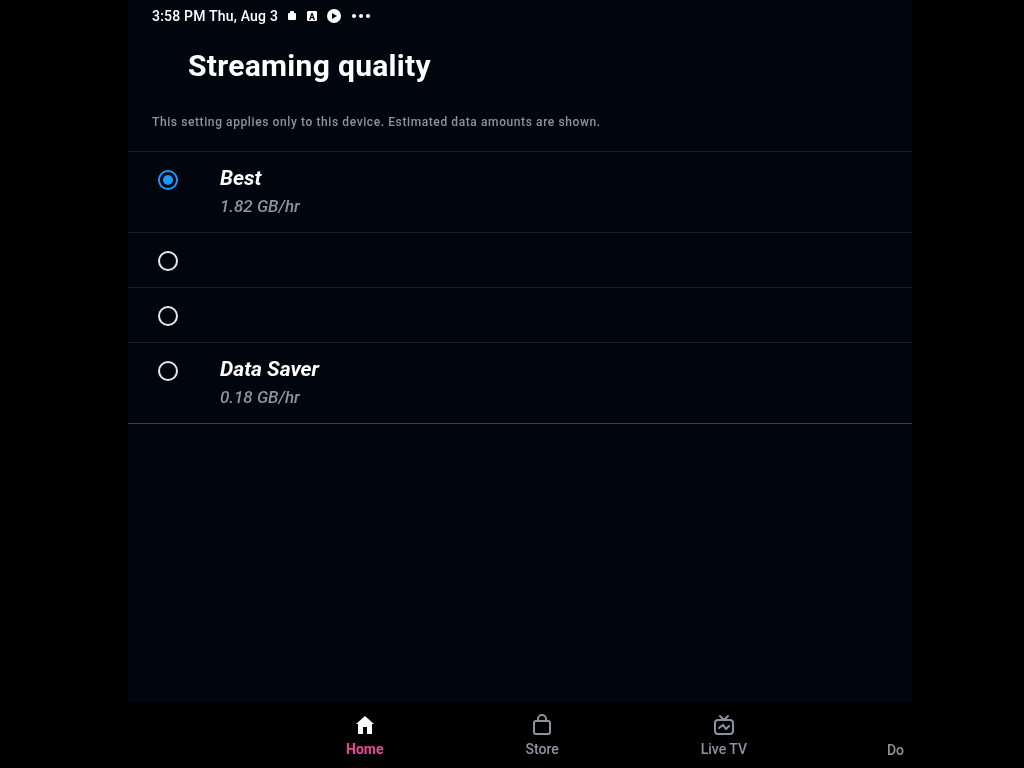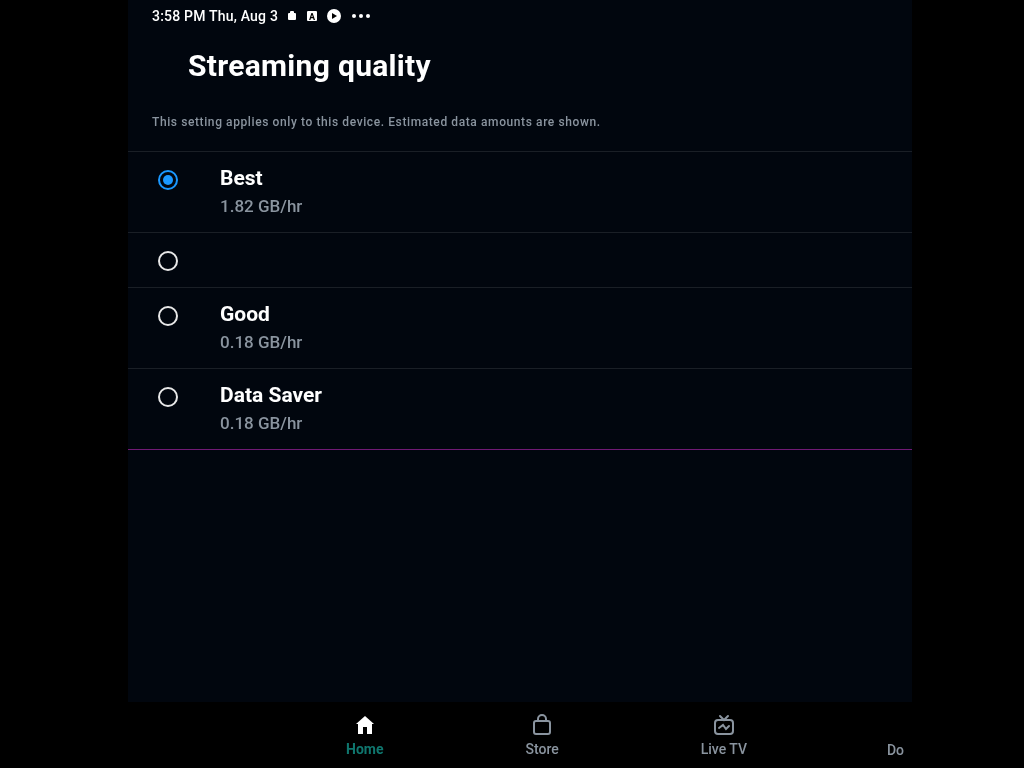--- a/index.html
+++ b/index.html
@@ -71,20 +71,21 @@
     }
     .options {
       width: 100%;
     }
     .option-row {
       display: flex;
       align-items: flex-start;
       padding: 14px 20px 16px 30px;
       border-top: 1px solid #1a1f26;
       gap: 42px;
+      font-style: italic;
     }
     .option-row:last-child {
       border-bottom: 1px solid #701a75;
     }
     .radio {
       width: 20px;
       height: 20px;
       border: 2.5px solid #e8e8e8;
       border-radius: 50%;
       margin-top: 4px;
@@ -132,21 +133,21 @@
       gap: 142px;
     }
     .nav-item {
       display: flex;
       flex-direction: column;
       align-items: center;
       gap: 4px;
       color: #8a949f;
     }
     .nav-item.active {
-      color: #0f766e;
+      color: #ec4899;
       justify-content: flex-end;
     }
     .nav-item.active .nav-label {
       font-weight: 700;
     }
     .nav-label {
       font-size: 14px;
       font-weight: 500;
     }
     .nav-icon {
@@ -210,24 +211,20 @@
         <div class="option-sub">1.82 GB/hr</div>
       </div>
     </div>
 
     <div class="option-row">
       <div class="radio"></div>
     </div>
 
     <div class="option-row">
       <div class="radio"></div>
-      <div class="option-text">
-        <div class="option-label">Good</div>
-        <div class="option-sub">0.18 GB/hr</div>
-      </div>
     </div>
 
     <div class="option-row">
       <div class="radio"></div>
       <div class="option-text">
         <div class="option-label">Data Saver</div>
         <div class="option-sub">0.18 GB/hr</div>
       </div>
     </div>
 

